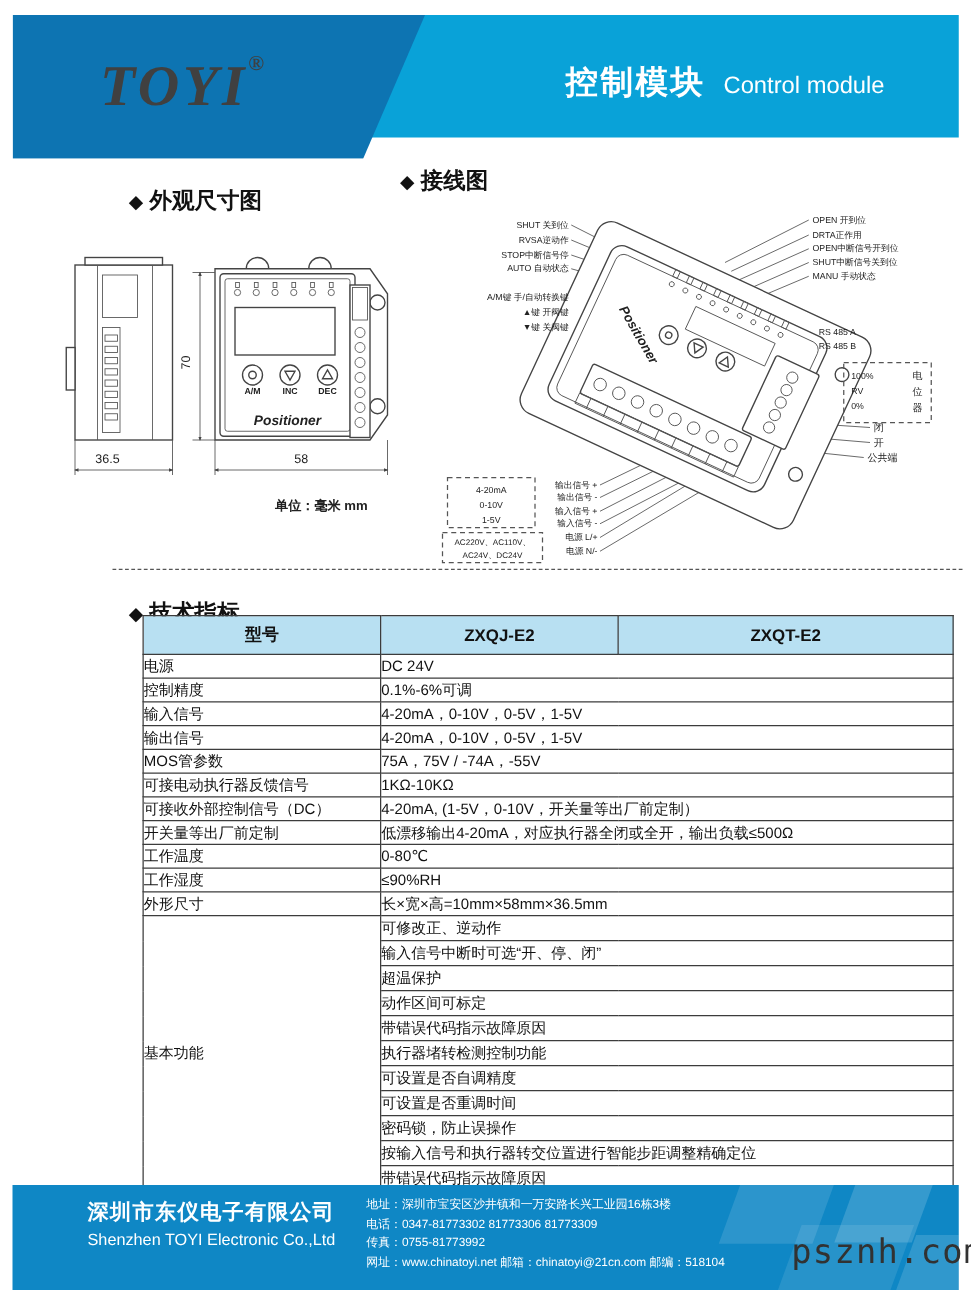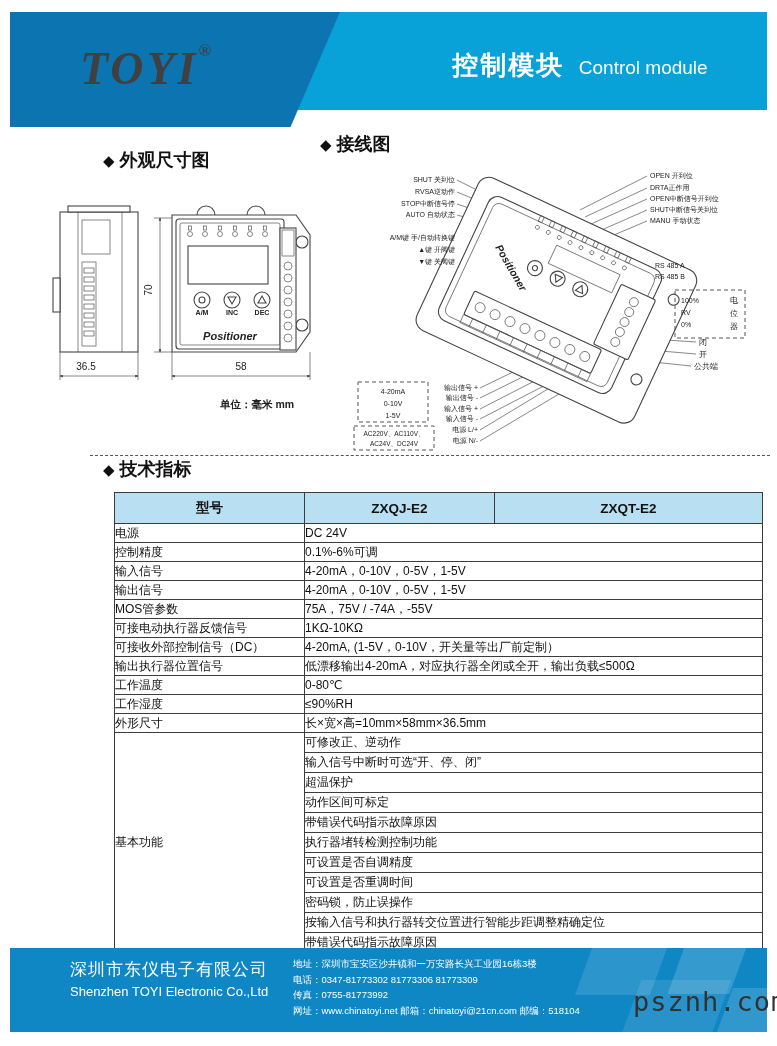--- a/index.html
+++ b/index.html
@@ -41,21 +41,21 @@
   td.lbl{padding-left:13px;height:18px;}
   td.val{padding-left:38px;}
   tr.basic td{height:19px;}
   td.blbl{padding-left:13px;vertical-align:middle;}
   tr.other td{height:21px;}
   td.ctr{text-align:center;padding-left:0;}
 
   
   .foot{position:absolute;left:10px;top:948px;width:757px;height:84px;background:#0f87c5;overflow:hidden;}
   .foot .deco{position:absolute;transform:skewX(-20deg);}
-  .fcn{position:absolute;left:60px;top:10px;color:#fff;font-size:17px;font-weight:normal;letter-spacing:1px;}
+  .fcn{position:absolute;left:60px;top:10px;color:#fff;font-size:17px;font-weight:bold;letter-spacing:1px;}
   .fen{position:absolute;left:60px;top:36px;color:#fff;font-size:13px;}
   .finfo{position:absolute;left:283px;top:8px;color:#fff;font-size:9.5px;line-height:1.65;white-space:nowrap;}
   .wmark{position:absolute;left:633px;top:986px;font-family:"DejaVu Sans Mono","Liberation Mono",monospace;
          font-size:27px;color:#323232;letter-spacing:1px;z-index:5;}
 </style>
 </head>
 <body>
 
 <div class="hdr-light"></div>
 <div class="hdr-dark"></div>
@@ -333,21 +333,21 @@
   </g>
   <g>
     <rect x="4" y="266" width="80" height="24" fill="none" stroke="#555" stroke-width="1" stroke-dasharray="4 3"></rect>
     <text style="font-size:6.5px" x="44" y="276" text-anchor="middle">AC220V、AC110V、</text>
     <text style="font-size:6.5px" x="44" y="286" text-anchor="middle">AC24V、DC24V</text>
   </g>
 </svg>
 
 <div class="dash-sep"></div>
 
-<div class="sec" style="left:103px;top:457px;text-align:center;">
+<div class="sec" style="left:103px;top:478px;text-align:center;">
   <span class="dia">◆</span><span>技术指标</span>
 </div>
 
 <table class="specs">
   <colgroup>
       <col style="width:190px">
       <col style="width:190px">
       <col style="width:268px">
     </colgroup>
   <tbody>
@@ -378,21 +378,21 @@
       </tr>
   <tr>
         <td class="lbl">可接电动执行器反馈信号</td>
         <td class="val" colspan="2">1KΩ-10KΩ</td>
       </tr>
   <tr>
         <td class="lbl">可接收外部控制信号（DC）</td>
         <td class="val" colspan="2">4-20mA, (1-5V，0-10V，开关量等出厂前定制）</td>
       </tr>
   <tr>
-        <td class="lbl">输出执行器位置信号</td>
+        <td class="lbl">开关量等出厂前定制</td>
         <td class="val" colspan="2">低漂移输出4-20mA，对应执行器全闭或全开，输出负载≤500Ω</td>
       </tr>
   <tr>
         <td class="lbl">工作温度</td>
         <td class="val" colspan="2">0-80℃</td>
       </tr>
   <tr>
         <td class="lbl">工作湿度</td>
         <td class="val" colspan="2">≤90%RH</td>
       </tr>

